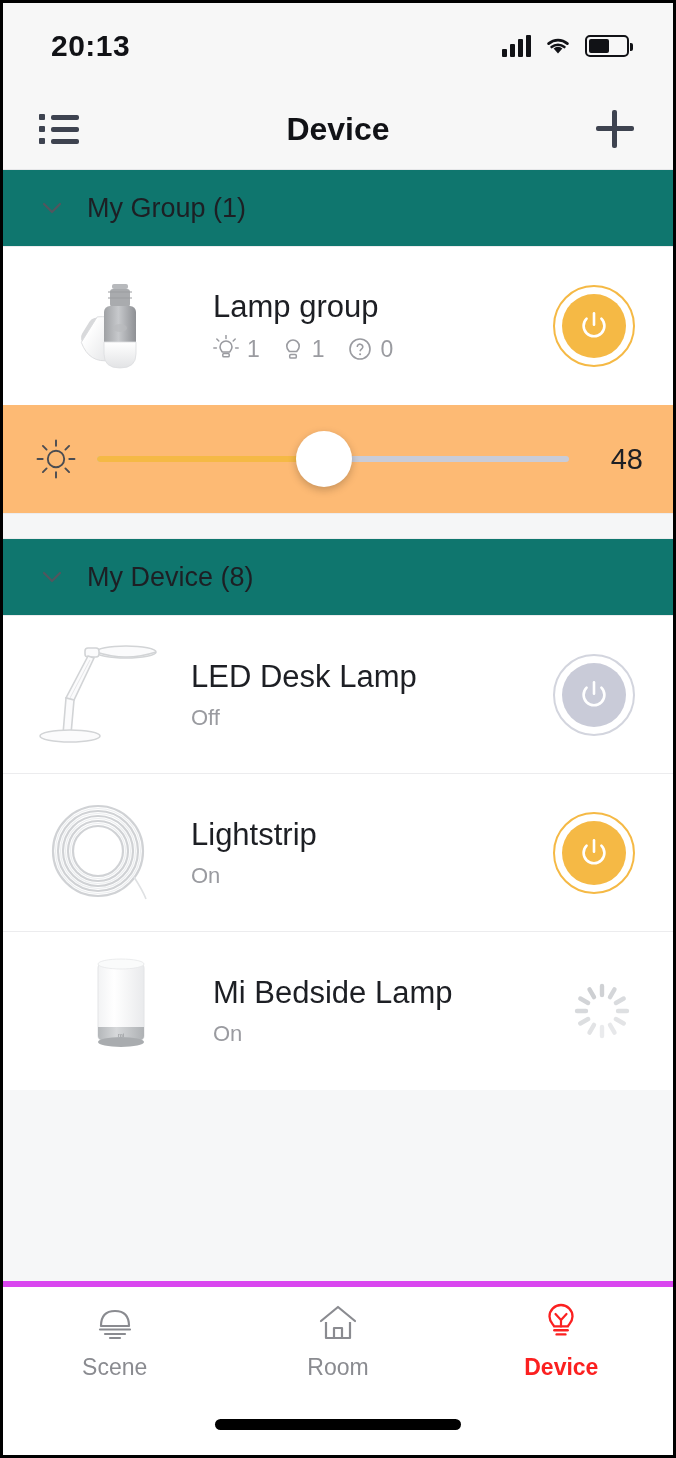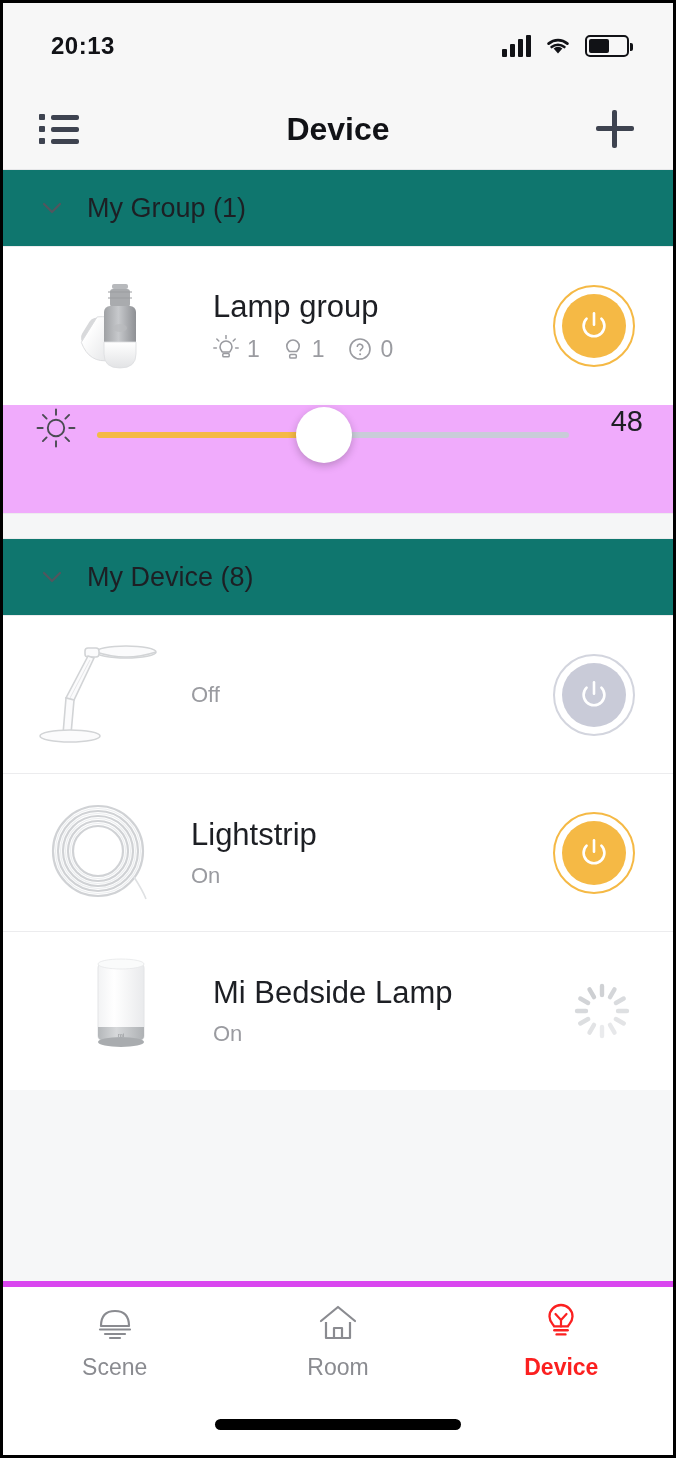--- a/index.html
+++ b/index.html
@@ -26,21 +26,21 @@
   .status-bar {
     height: 86px;
     background: #f7f7f7;
     display: flex;
     align-items: center;
     justify-content: space-between;
     padding: 0 44px 0 48px;
     flex: 0 0 auto;
   }
   .status-time {
-    font-size: 24px;
+    font-size: 30px;
     font-weight: bold;
     color: #111216;
     letter-spacing: 0.5px;
   }
   .status-icons {
     display: flex;
     align-items: center;
     gap: 13px;
   }
 
@@ -211,23 +211,24 @@
     display: flex; align-items: center; justify-content: center;
   }
   .power.on  .power-inner { background: #f5b945; }
   .power.off .power-inner { background: #c9cbd8; }
 
   
   .spinner { width: 66px; height: 66px; flex: 0 0 auto; }
 
   
   .slider-row {
-    background: #f0abfc;
+    background: #fdba74;
     height: 108px;
     display: flex;
+    align-items: center;
     padding: 0 30px 0 30px;
     flex: 0 0 auto;
   }
   .sun-icon { width: 46px; height: 46px; flex: 0 0 auto; margin-right: 18px; }
   .track-wrap {
     flex: 1 1 auto;
     position: relative;
     height: 60px;
     display: flex;
     align-items: center;
@@ -477,20 +478,21 @@
             <path d="M66 16 q30 10 60 0" fill="none"></path>
             <rect x="55" y="12" width="14" height="9" rx="3"></rect>
             <path d="M58 20 L36 62 L44 64 L64 22 Z"></path>
             <path d="M36 62 L33 98 L41 98 L44 64 Z"></path>
             <ellipse cx="40" cy="100" rx="30" ry="6"></ellipse>
           </g>
           <path d="M60 24 L40 62" stroke="#e6e7e9" stroke-width="1"></path>
         </svg>
       </div>
       <div class="device-info">
+        <div class="device-name">LED Desk Lamp</div>
         <div class="device-sub">Off</div>
       </div>
       <div class="power off">
         <div class="power-inner">
           <svg width="36" height="36" viewBox="0 0 36 36">
             <path d="M10.6 10.6 a10.4 10.4 0 1 0 14.8 0" fill="none" stroke="#ffffff" stroke-width="2.6" stroke-linecap="round"></path>
             <path d="M18 5.4 v11.4" stroke="#ffffff" stroke-width="2.6" stroke-linecap="round"></path>
           </svg>
         </div>
       </div>

